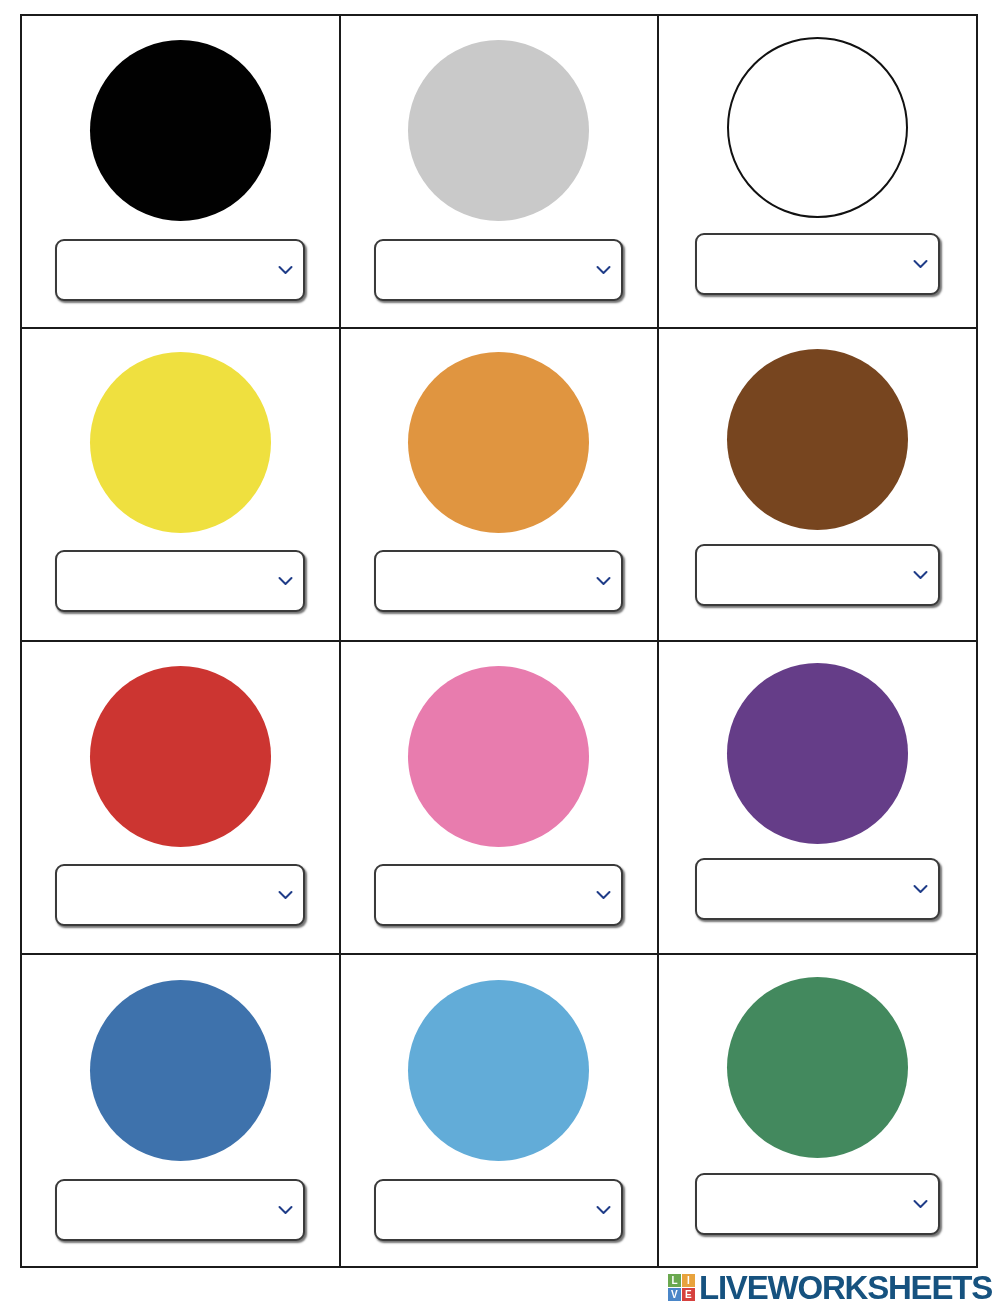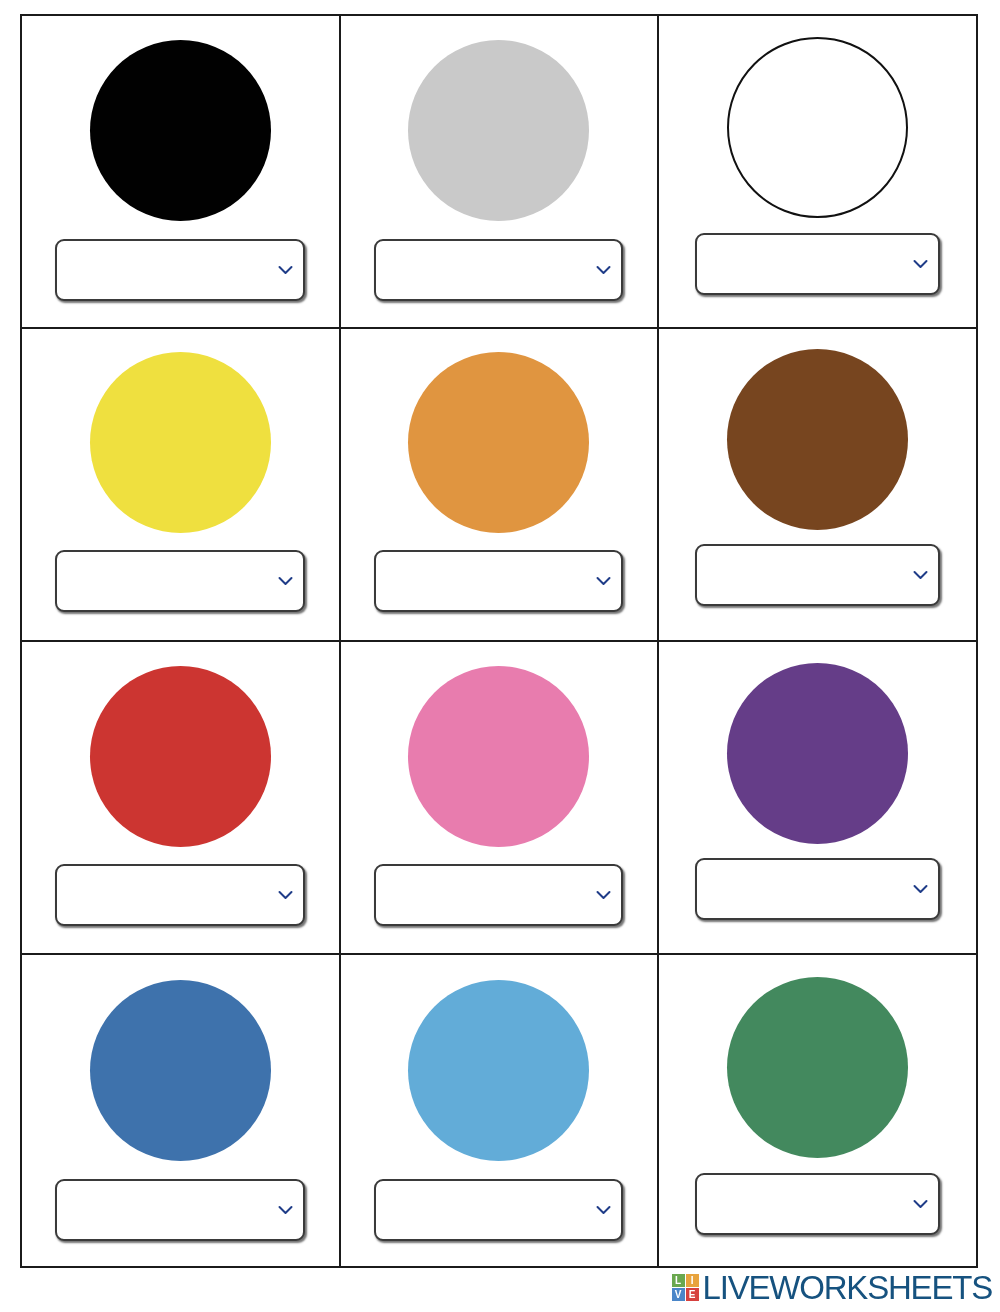--- a/index.html
+++ b/index.html
@@ -141,21 +141,21 @@
     font-weight: bold;
     color: #ffffff;
     display: flex;
     align-items: center;
     justify-content: center;
     font-family: "Liberation Sans", sans-serif;
     line-height: 1;
   }
   .logo-text {
     font-size: 33px;
-    font-weight: normal;
+    font-weight: bold;
     letter-spacing: -1.2px;
     color: #16527f;
     font-family: "Liberation Sans", sans-serif;
     line-height: 1;
   }
 </style>
 </head>
 <body>
 
 <div id="sheet">

